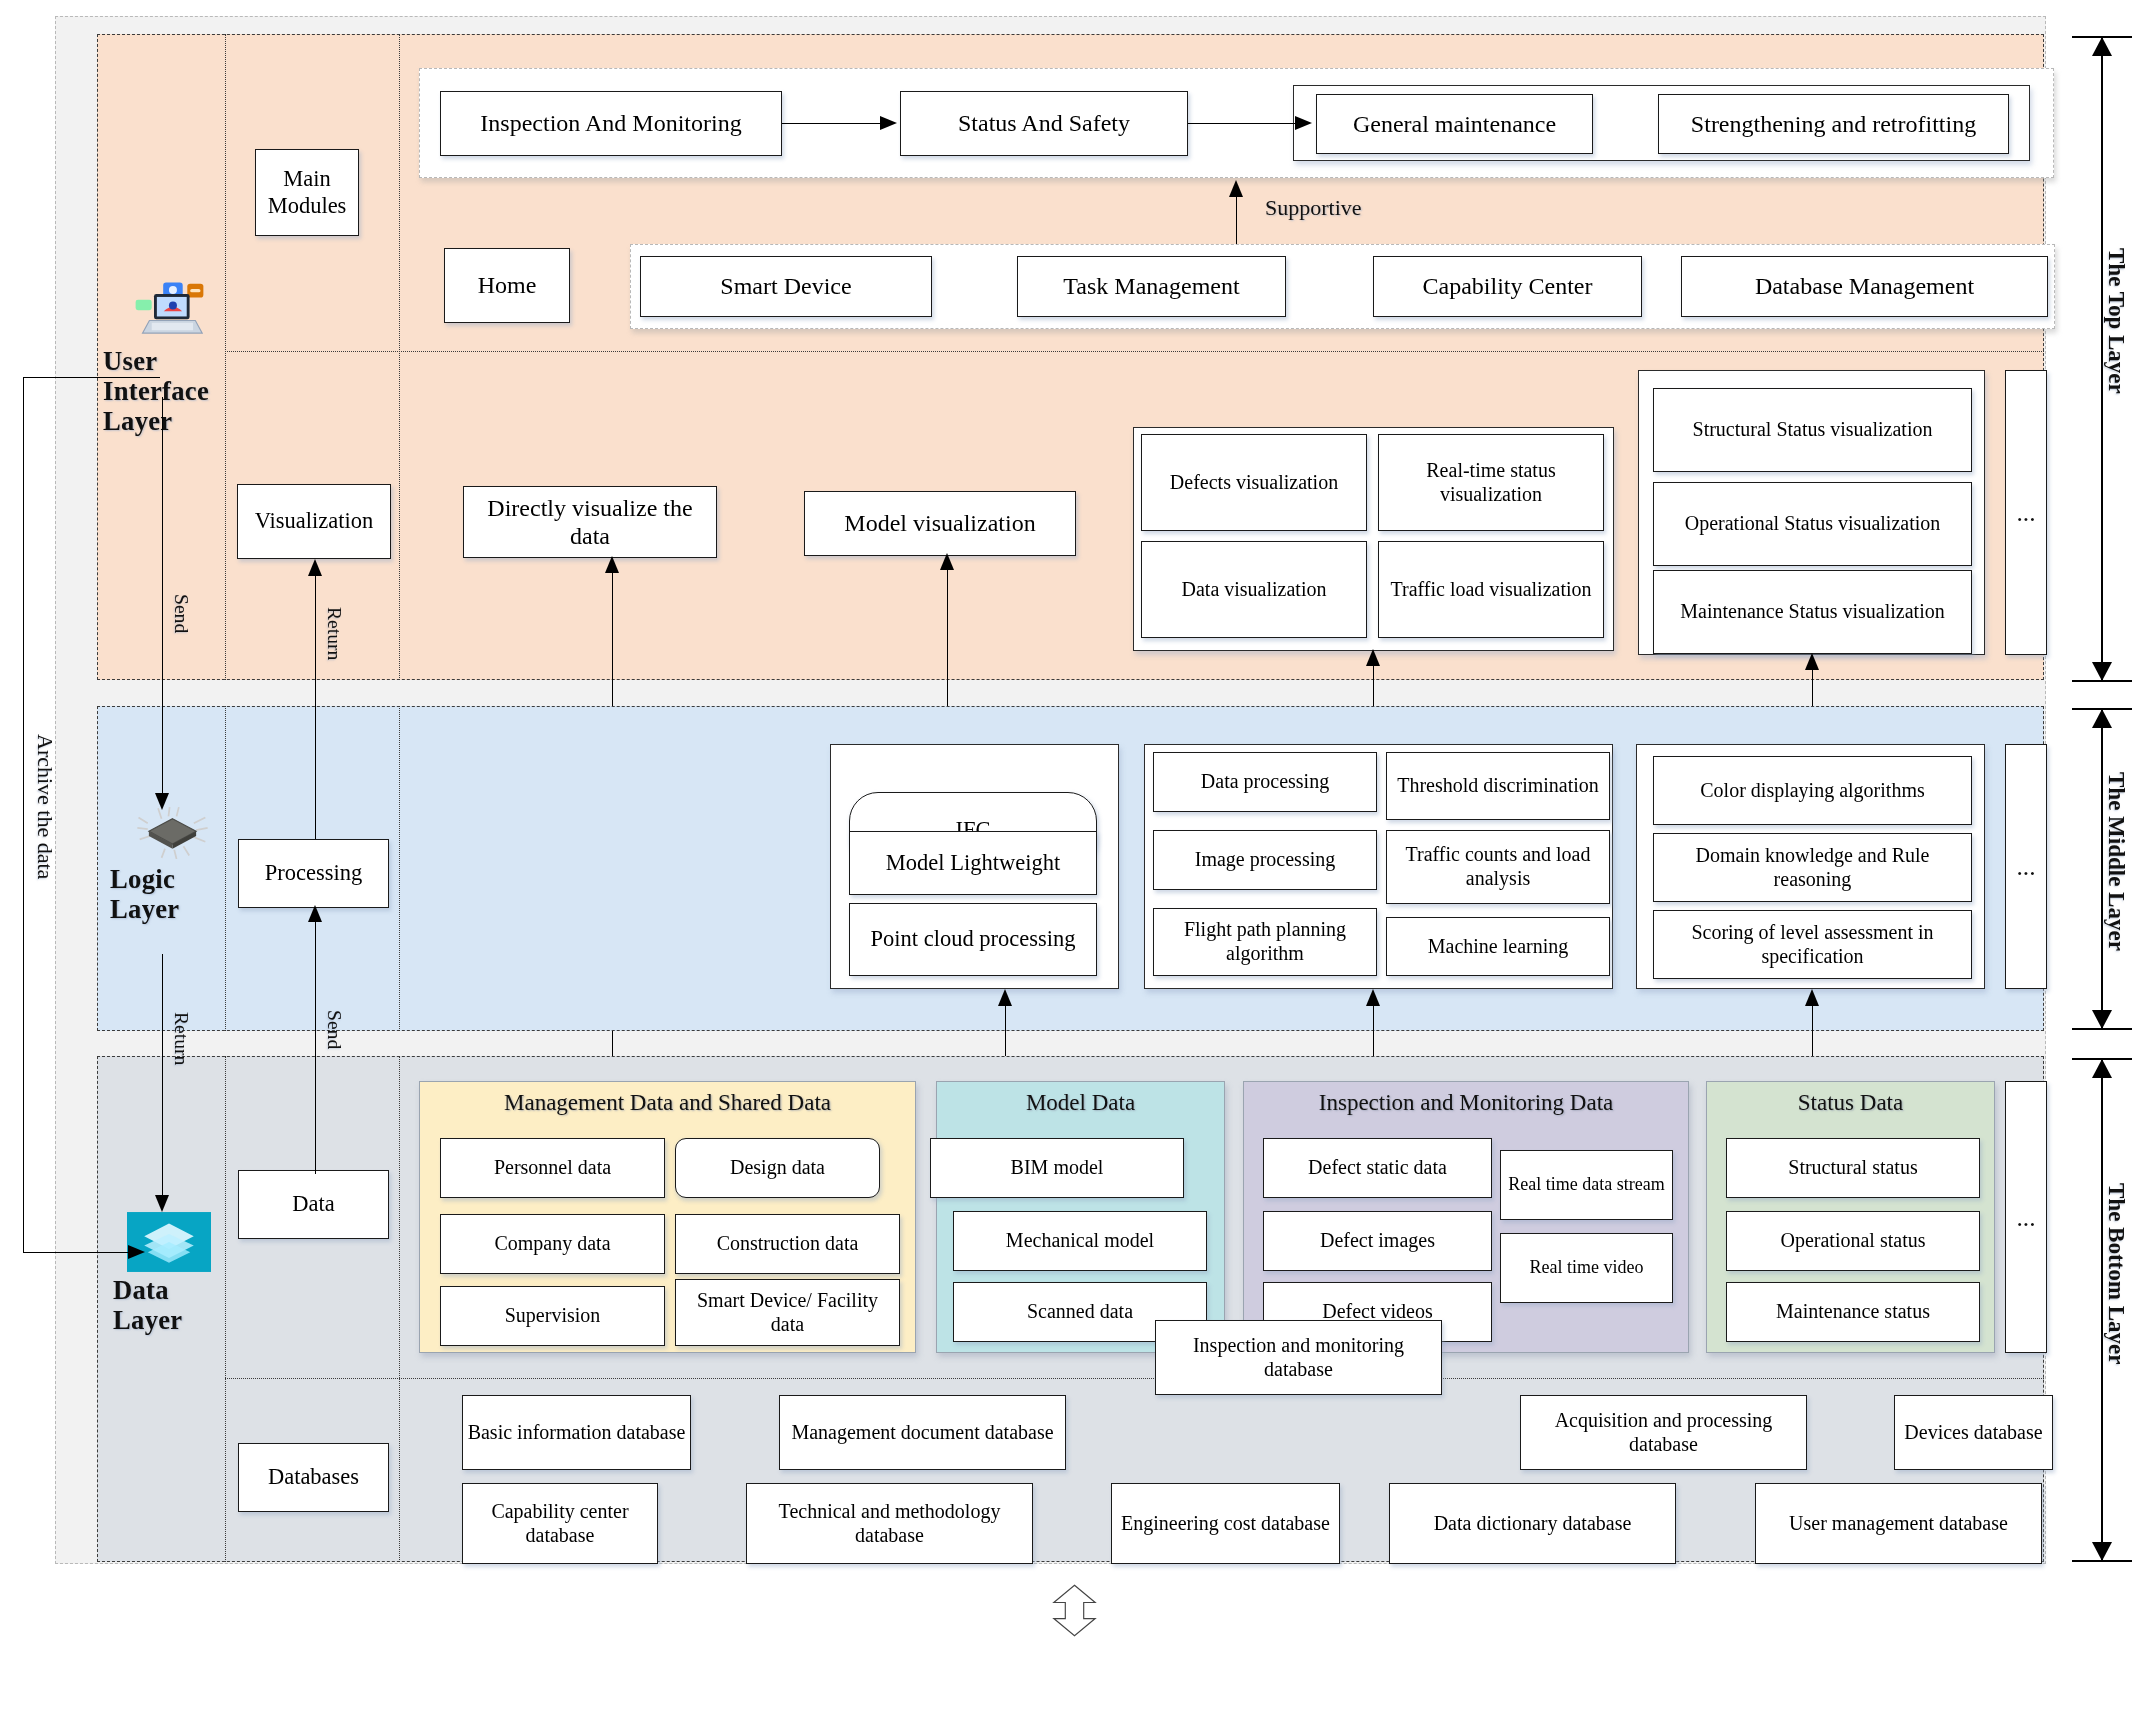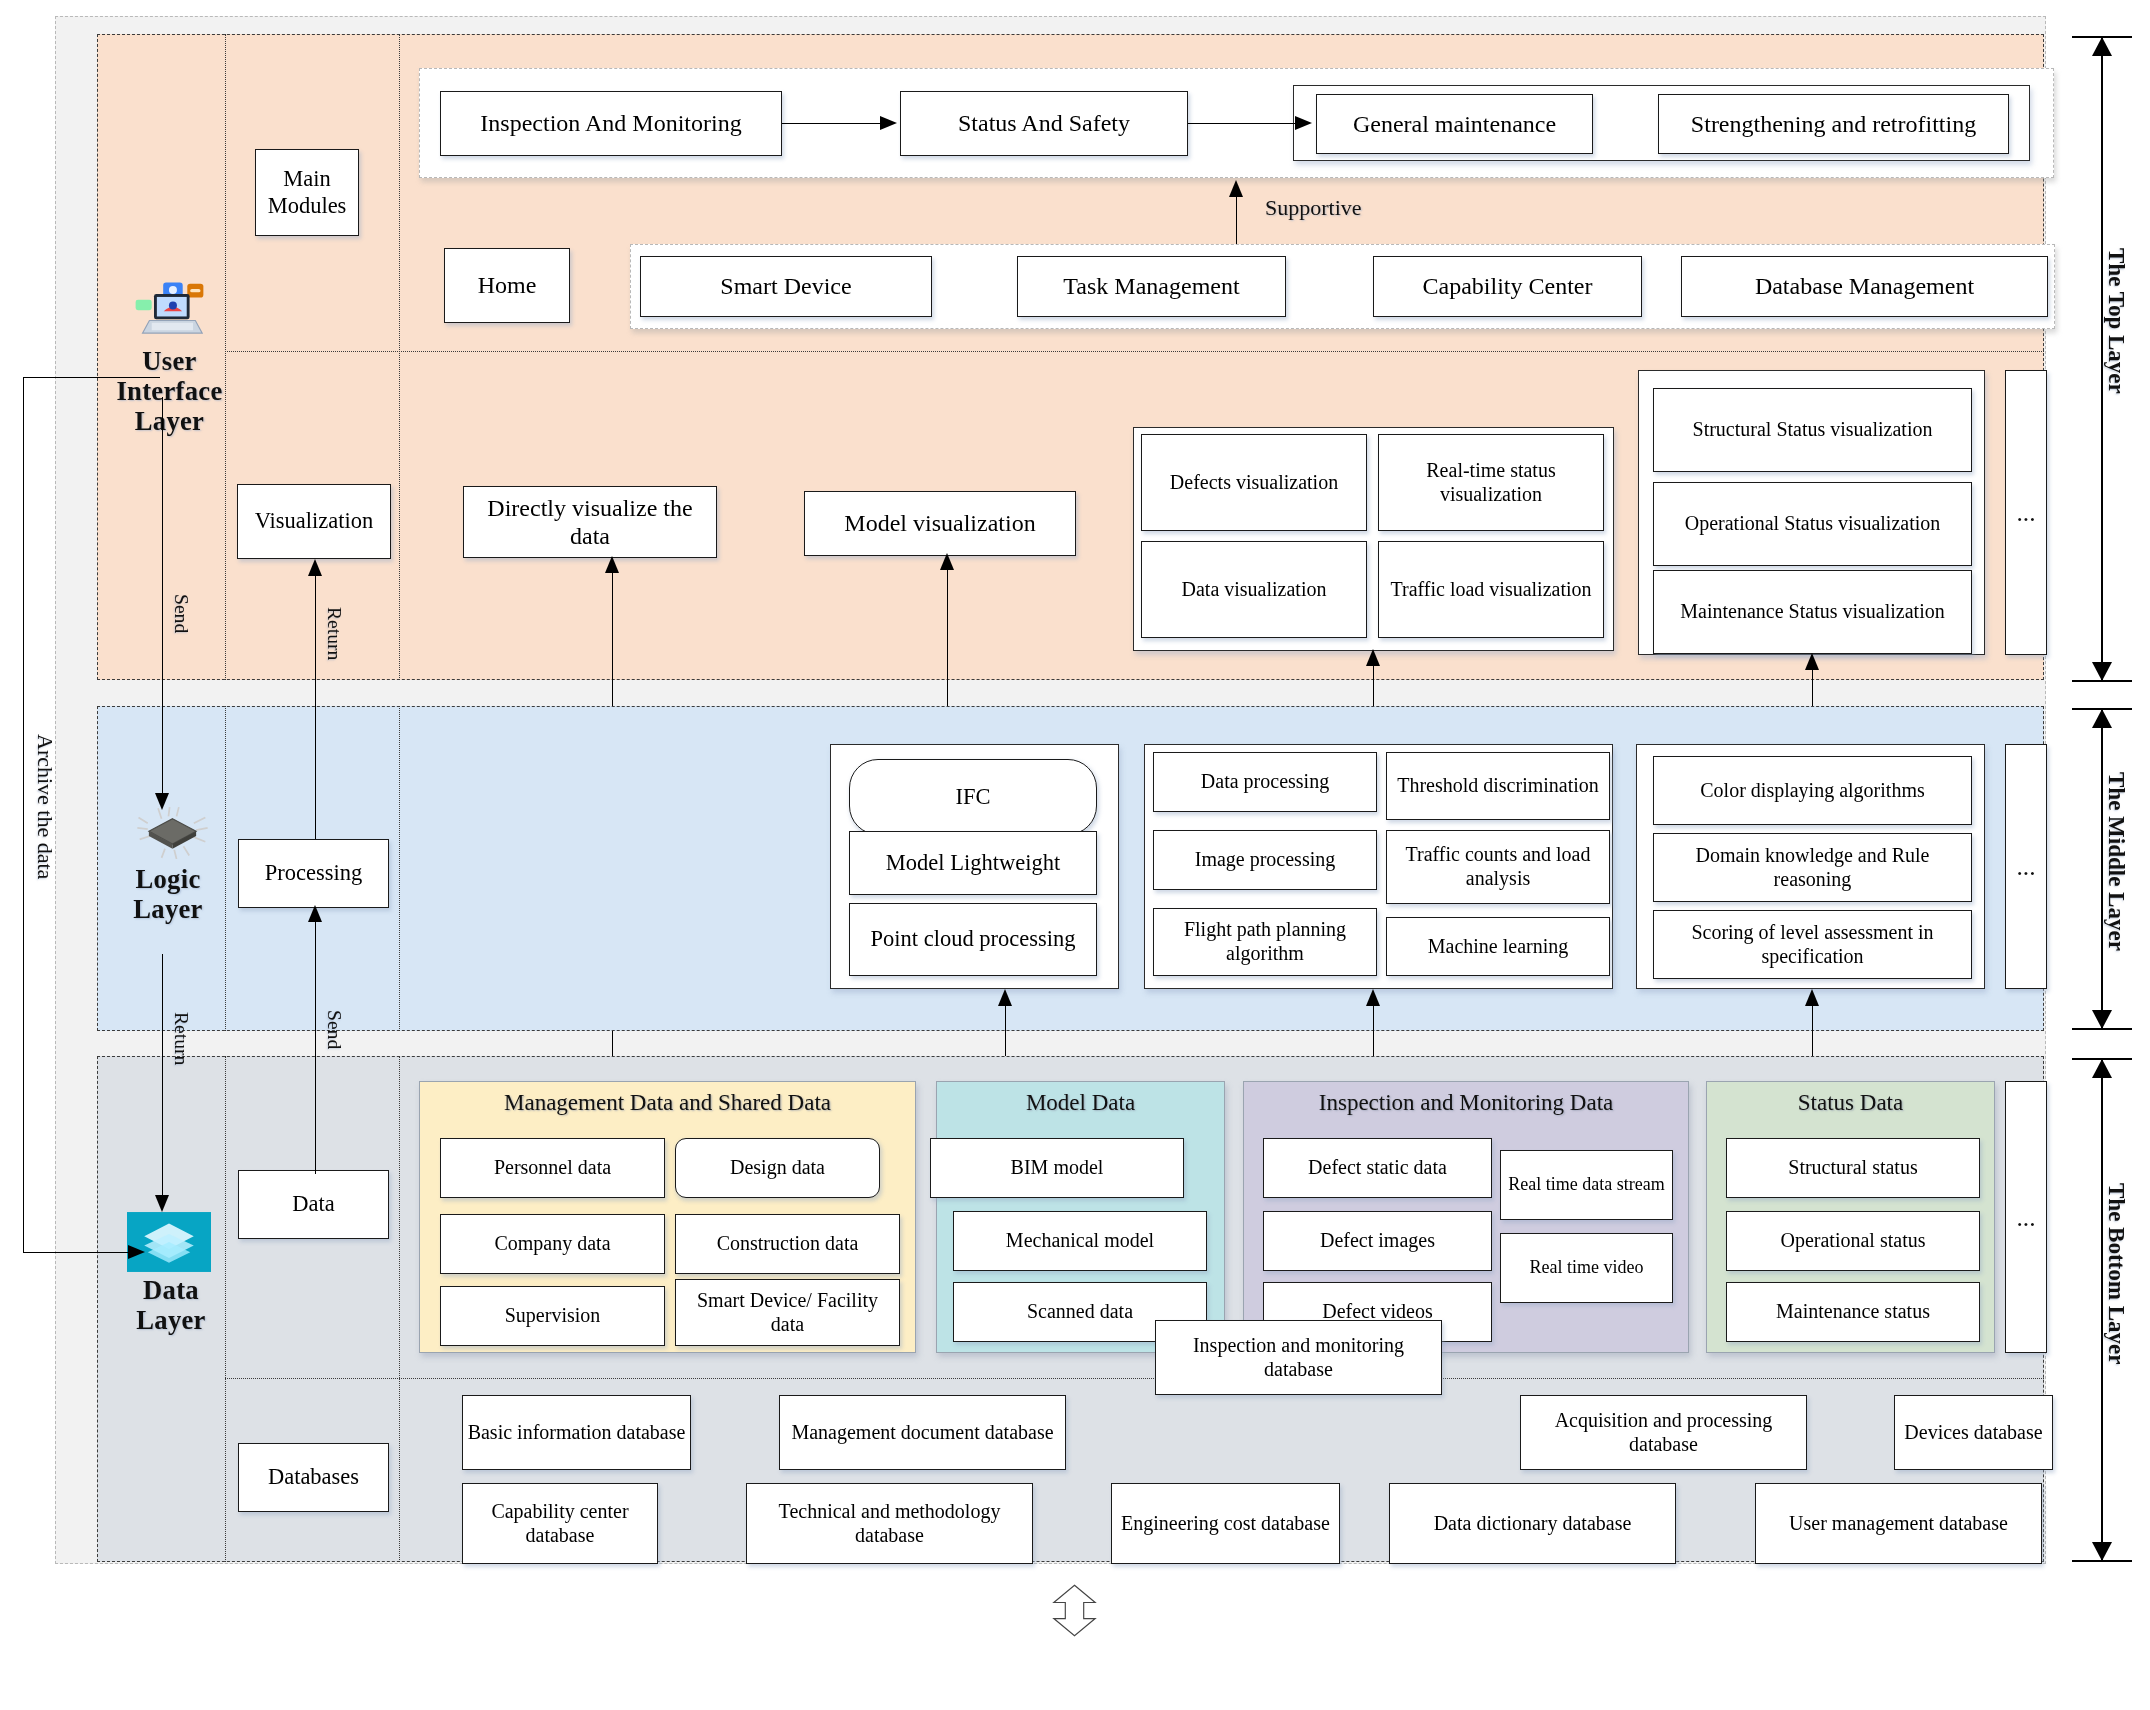--- a/index.html
+++ b/index.html
@@ -35,21 +35,21 @@
   .layer{position:absolute;box-sizing:border-box;border:1.2px dashed #3b3b3b;}
   #top-layer{left:97px;top:34px;width:1947px;height:646px;background:#fae0cd;}
   #mid-layer{left:97px;top:706px;width:1947px;height:325px;background:#d7e6f5;}
   #bot-layer{left:97px;top:1056px;width:1947px;height:506px;background:#dde1e6;}
 
   .vline{position:absolute;border-left:1.2px dotted #3b3b3b;}
   .hline{position:absolute;border-top:1.2px dotted #3b3b3b;}
 
   
   .layer-title{
-    position:absolute;text-align:center;font-size:26.6px;font-weight:700;
+    position:absolute;font-size:26.6px;font-weight:700;
     line-height:1.12;color:#111;letter-spacing:0.3px;
     text-shadow:1.2px 1.2px 1.7px rgba(150,170,200,.55);
   }
   .layer-icon{position:absolute;}
 
   
   .bracket{position:absolute;}
   .bracket .bar{position:absolute;left:50%;top:0;bottom:0;width:0;border-left:2.9px solid #000;transform:translateX(-50%);}
   .bracket .cap{position:absolute;left:0;right:0;height:0;border-top:2.3px solid #000;}
   .bracket .cap.t{top:0;}
@@ -204,21 +204,21 @@
       <path d="M63 22 L104 44 L63 66 L22 44 Z" fill="#6b6b66" stroke="#4a4a46" stroke-width="2"></path>
       <path d="M22 44 L63 66 L63 74 L22 52 Z" fill="#52524e"></path>
       <path d="M104 44 L63 66 L63 74 L104 52 Z" fill="#3f3f3b"></path>
     </svg>
   </div>
   <div class="layer-title" style="left:110px;top:865px;width:116px;">Logic Layer</div>
 
   <div class="box fs-lg" style="left:238px;top:839px;width:151px;height:69px;">Processing</div>
 
   <div class="group" style="left:830px;top:744px;width:289px;height:245px;"></div>
-  <div class="box fs-lg" style="left:849px;top:759px;width:248px;height:76px;border-radius:29px;">IFC</div>
+  <div class="box fs-lg" style="left:849px;top:792px;width:248px;height:76px;border-radius:29px;">IFC</div>
   <div class="box fs-lg" style="left:849px;top:831px;width:248px;height:64px;">Model Lightweight</div>
   <div class="box fs-lg" style="left:849px;top:903px;width:248px;height:73px;">Point cloud processing</div>
 
   <div class="group" style="left:1144px;top:744px;width:469px;height:245px;"></div>
   <div class="box fs-md" style="left:1153px;top:752px;width:224px;height:60px;">Data processing</div>
   <div class="box fs-md" style="left:1386px;top:752px;width:224px;height:68px;">Threshold discrimination</div>
   <div class="box fs-md" style="left:1153px;top:830px;width:224px;height:60px;">Image processing</div>
   <div class="box fs-md" style="left:1386px;top:830px;width:224px;height:74px;">Traffic counts and load analysis</div>
   <div class="box fs-md" style="left:1153px;top:908px;width:224px;height:68px;">Flight path planning algorithm</div>
   <div class="box fs-md" style="left:1386px;top:917px;width:224px;height:59px;">Machine learning</div>

